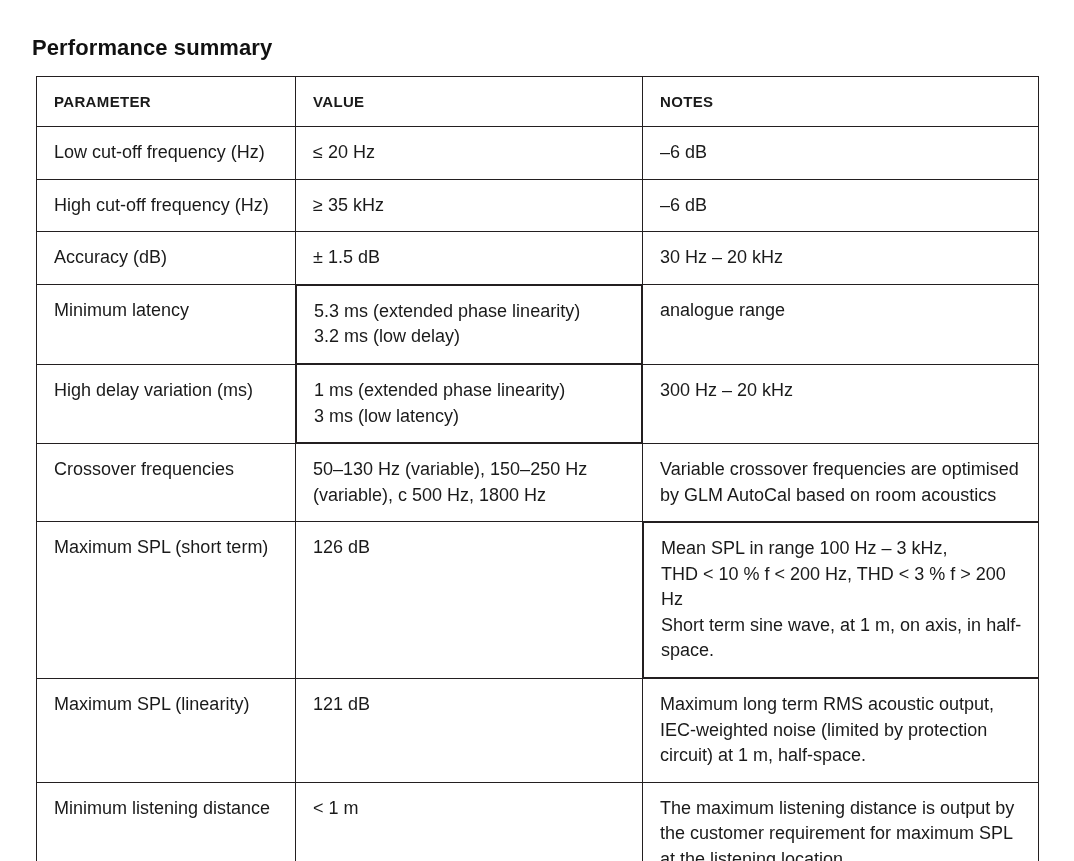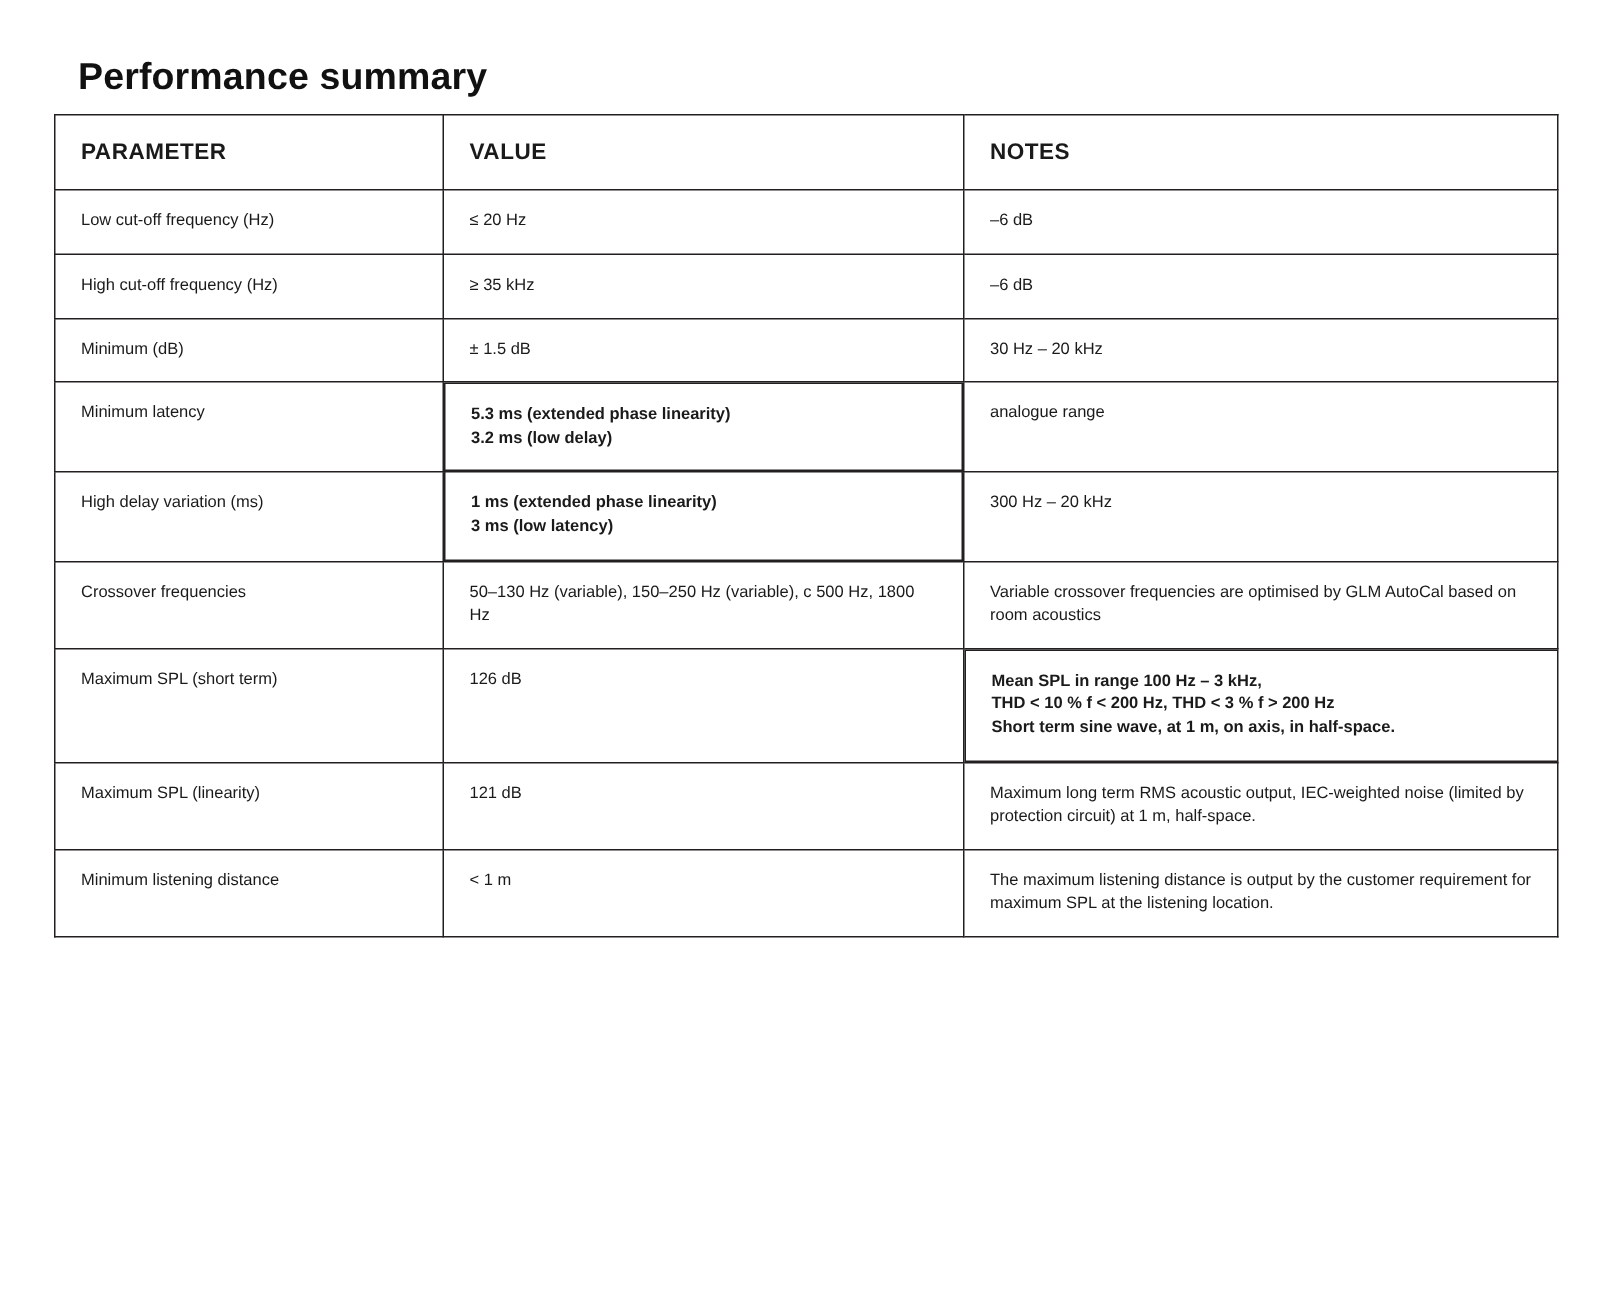--- a/index.html
+++ b/index.html
@@ -16,55 +16,55 @@
   }
   .page {
     position: relative;
     width: 1074px;
     height: 861px;
     box-sizing: border-box;
     padding: 0;
   }
   .page-title {
     position: absolute;
-    left: 52px;
+    left: 32px;
     top: 20px;
-    font-size: 25px;
+    font-size: 22px;
     font-weight: bold;
     letter-spacing: 0.1px;
     color: #111111;
   }
   table.spec {
     position: absolute;
     left: 36px;
     top: 76px;
     width: 1002px;
     border-collapse: collapse;
     table-layout: fixed;
   }
   table.spec td, table.spec th {
     border: 1px solid #231f20;
     vertical-align: top;
     padding: 13px 16px 13px 17px;
-    font-size: 11px;
+    font-size: 18px;
     line-height: 1.42;
     text-align: left;
     color: #1a1a1a;
   }
   table.spec th {
     font-weight: bold;
     font-size: 15px;
     letter-spacing: 0.35px;
     padding-top: 14px;
     padding-bottom: 14px;
   }
   col.c1 { width: 259px; }
   col.c2 { width: 347px; }
   col.c3 { width: 396px; }
-  .cell-line { display: block; white-space: pre-wrap; font-weight: bold; }
+  .cell-line { display: block; white-space: pre-wrap; }
 </style>
 </head>
 <body>
 
 <div class="page">
 
   <h1 class="page-title">Performance summary</h1>
 
   <table class="spec">
     <colgroup>
@@ -84,21 +84,21 @@
         <td>Low cut-off frequency (Hz)</td>
         <td>≤ 20 Hz</td>
         <td>–6 dB</td>
       </tr>
       <tr>
         <td>High cut-off frequency (Hz)</td>
         <td>≥ 35 kHz</td>
         <td>–6 dB</td>
       </tr>
       <tr>
-        <td>Minimum (dB)</td>
+        <td>Accuracy (dB)</td>
         <td>± 1.5 dB</td>
         <td>30 Hz – 20 kHz</td>
       </tr>
       <tr>
         <td>Minimum latency</td>
         <td class="cell-line">5.3 ms (extended phase linearity)
 3.2 ms (low delay)</td>
         <td>analogue range</td>
       </tr>
       <tr>

